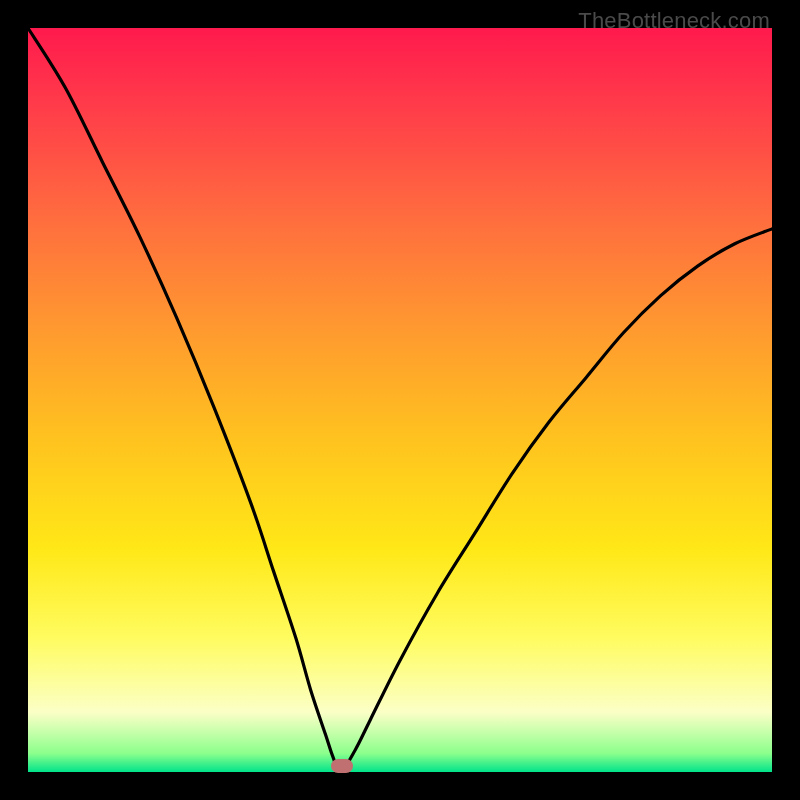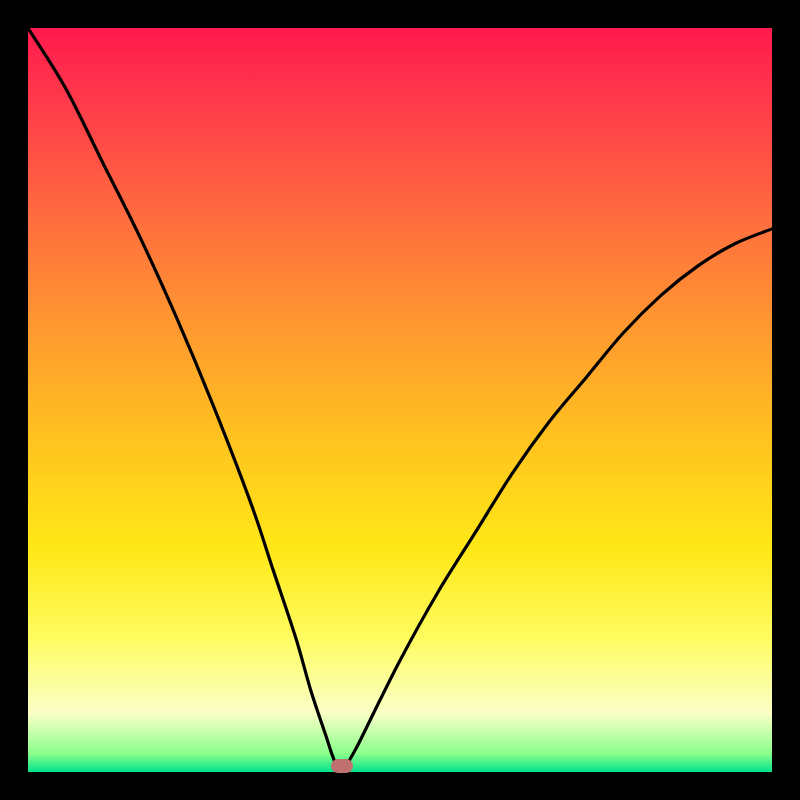--- a/index.html
+++ b/index.html
@@ -71,13 +71,14 @@
   <div class="plot">
 
     <svg class="curve" viewBox="0 0 744 744" preserveAspectRatio="none">
       <path id="curve-path" fill="none" stroke="#000" stroke-width="3.2" stroke-linecap="round" d="M 0,0 C 6.2,9.919999999999996 24.800000000000004,37.199999999999974 37.2,59.51999999999998 C 49.6,81.83999999999999 62.00000000000001,109.12000000000006 74.4,133.92000000000007 C 86.80000000000001,158.72000000000008 99.19999999999999,182.28000000000006 111.6,208.32000000000005 C 124,234.36000000000004 136.4,261.64000000000004 148.8,290.16 C 161.20000000000002,318.68 173.6,348.44 186,379.44 C 198.4,410.44 213.27999999999997,448.88 223.2,476.16 C 233.12,503.44000000000005 238.08,520.8 245.52,543.12 C 252.96,565.44 261.64,590.24 267.84,610.08 C 274.03999999999996,629.9200000000001 277.76,646.04 282.72,662.16 C 287.68000000000006,678.28 293.88000000000005,695.64 297.6,706.8 C 301.32,717.9599999999999 302.55999999999995,722.92 305.03999999999996,729.12 C 307.52,735.32 308.75999999999993,745.24 312.47999999999996,744 C 316.2,742.76 322.4,730.3599999999999 327.36,721.68 C 332.32000000000005,713 334.8,706.8 342.24,691.92 C 349.68,677.04 360.84,653.48 372,632.4 C 383.16,611.3199999999999 396.80000000000007,586.5200000000001 409.20000000000005,565.44 C 421.6,544.36 434,525.76 446.4,505.91999999999996 C 458.79999999999995,486.0799999999999 471.20000000000005,465 483.6,446.4 C 496,427.79999999999995 508.4,410.44 520.8,394.32 C 533.1999999999999,378.2 545.6,364.56 558,349.68 C 570.4,334.8 582.8000000000001,318.68 595.2,305.04 C 607.6,291.40000000000003 620,279 632.4,267.84 C 644.8,256.67999999999995 657.2,246.76 669.6,238.07999999999998 C 682,229.39999999999998 694.4,221.95999999999998 706.8,215.76 C 719.1999999999999,209.56 737.8,203.35999999999999 744,200.88"></path>
     </svg>
 
     <div class="marker" id="min-marker" style="left: 302.968px; top: 731.048px;"></div>
 
   </div>
 
+  <div class="watermark">TheBottleneck.com</div>
 </div>
 
 </body></html>

